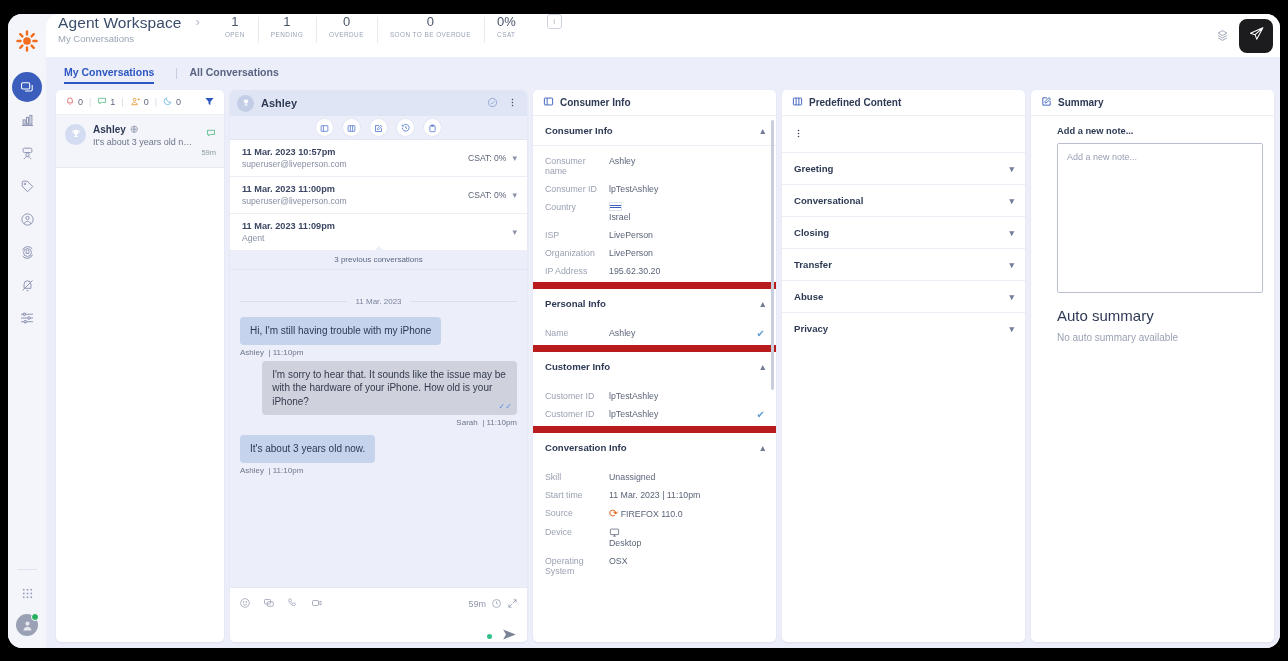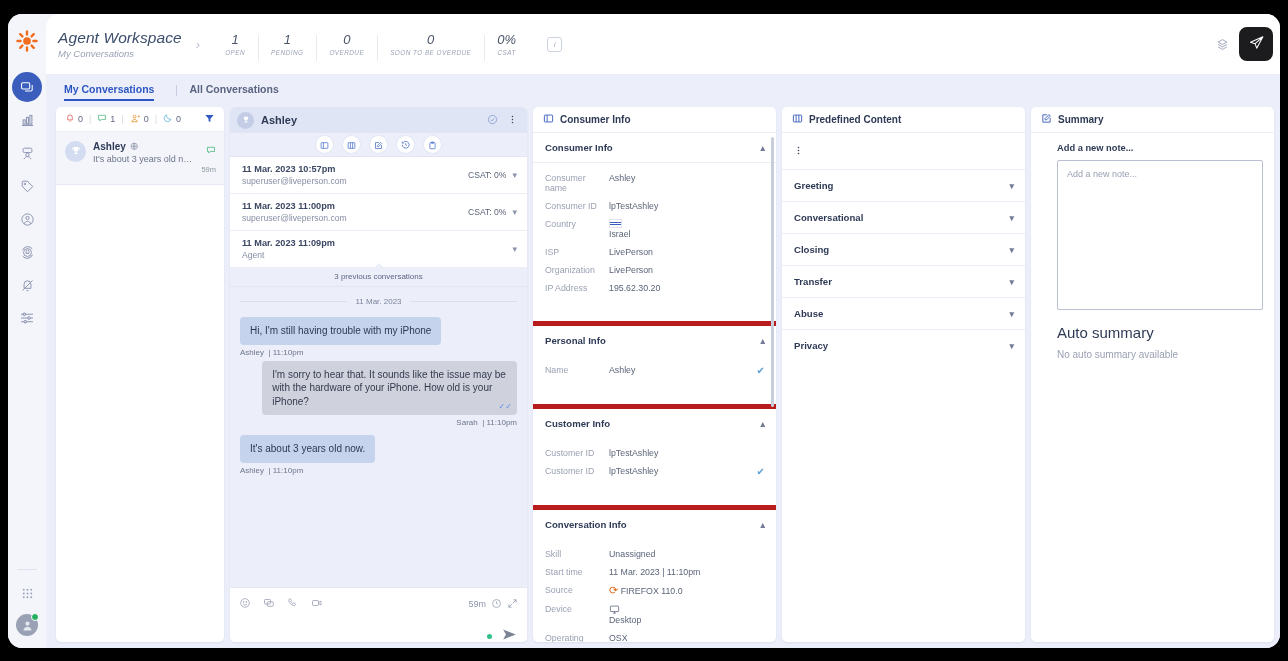--- a/index.html
+++ b/index.html
@@ -53,27 +53,26 @@
     width: 8px; height: 8px; border-radius: 50%;
     background: #23b05e; border: 1.5px solid #fff;
   }
   
   .main {
     flex: 1; display: flex; flex-direction: column; height: 100%;
     position: relative;
   }
   
   .topbar {
-    height: 60px; background: #fff;
+    height: 43px; background: #fff;
     border-top-left-radius: 14px;
-    display: flex; align-items: center;
+    display: flex; 
     padding-left: 12px;
     position: relative;
     z-index: 4;
-    font-style: italic;
   }
   .ws-title { font-size: 15.5px; color: #3b4d6b; font-weight: 400; letter-spacing: .1px;}
   .ws-sub { font-size: 9.5px; color: #9aa3b5; margin-top: 1px; }
   .chev-sep { color: #b6bdcc; font-size: 13px; margin: 0 12px 0 14px; }
   .stat { text-align: center; padding: 0 13px; position: relative; }
   .stat + .stat::before {
     content: ""; position: absolute; left: 0; top: 3px;
     height: 26px; width: 1px; background: #e8eaf0;
   }
   .stat-num { font-size: 13px; color: #4a5568; line-height: 15px; }
@@ -187,21 +186,21 @@
     content:""; position:absolute; left:50%; top:-5px; margin-left:-6px;
     border-left:6px solid transparent; border-right:6px solid transparent;
     border-bottom:6px solid #eceefa;
   }
   .msgs {
     flex: 1; overflow: hidden; padding: 6px 10px 4px;
     background: #eceefa; min-height: 0;
   }
   .daysep {
     display:flex; align-items:center; gap:8px; color:#7b8499; font-size:8px;
-    margin: 4px 0 11px;
+    margin: 21px 0 11px;
   }
   .daysep::before, .daysep::after { content:""; flex:1; height:1px; background:#dcdfeb; }
   .bubble-wrap { margin-bottom: 4px; }
   .bubble {
     display: inline-block; max-width: 92%; font-size: 10px;
     padding: 7px 10px; border-radius: 4px; line-height: 1.35;
   }
   .b-in { background: #c5d3ec; color: #2e3a55; }
   .b-out { background: #cfd2dd; color: #333a4d; position: relative; padding-right: 0;}
   .b-out .ticks { position:absolute; right:5px; bottom:2px; color:#5c8de0; font-size:8px;}
@@ -231,21 +230,21 @@
     display:flex; align-items:center; padding: 9px 11px 9px 12px;
     font-size: 9.6px; font-weight: bold; color: #2e3a55;
     border-bottom: 1px solid #eceef5;
   }
   .acc-head .chev { margin-left:auto; color:#737c96; font-size: 9px;}
   .acc-head.nb { border-bottom: none; }
   .kv { display:flex; padding: 4px 11px 4px 12px; font-size: 8.8px; align-items: flex-start;}
   .kv .k { width: 64px; flex:0 0 64px; color: #9aa1b3; }
   .kv .v { flex:1; color: #5b6478; }
   .kv .chk { color:#5c9fd6; font-size:10px; margin-left:4px;}
-  .kv-group { padding-bottom: 24px; border-bottom: 5px solid #b91c1c;}
+  .kv-group { padding-bottom: 2px; border-bottom: 7px solid #b91c1c;}
   .flagimg {
     width: 13px; height: 9px; display:block; margin-bottom: 1px;
     background: linear-gradient(#fff 0 25%, #3b5ebd 25% 37%, #fff 37% 63%, #3b5ebd 63% 75%, #fff 75% 100%);
     border: .5px solid #dfe2ec;
   }
   .ff-ic { color:#e2620f; font-size: 11px; line-height: 11px;}
   .scrollbar {
     position:absolute; right:2px; top:4px; width:3px; height:270px;
     background:#c9cedd; border-radius:2px;
   }

